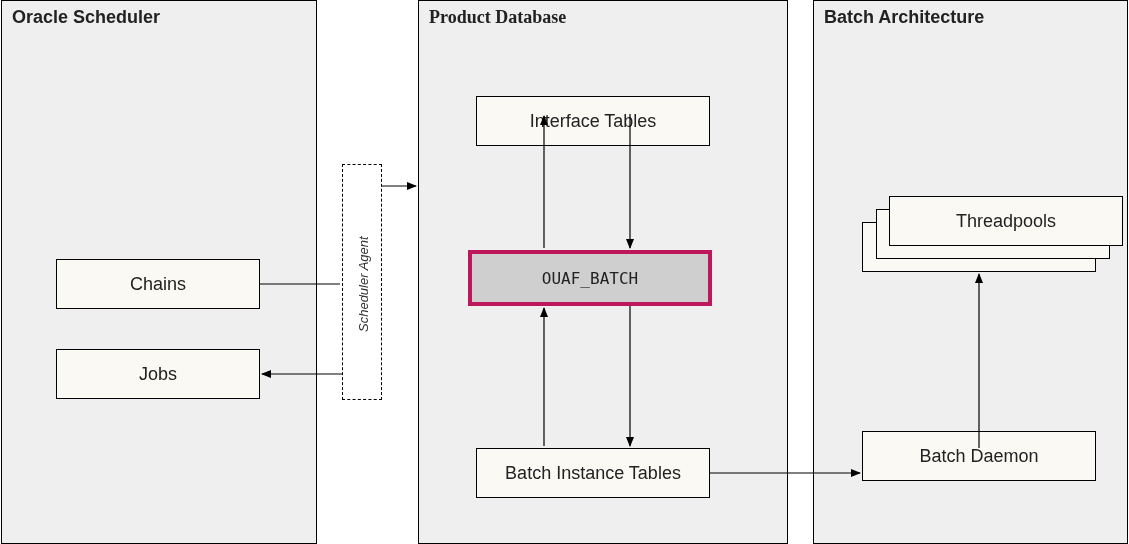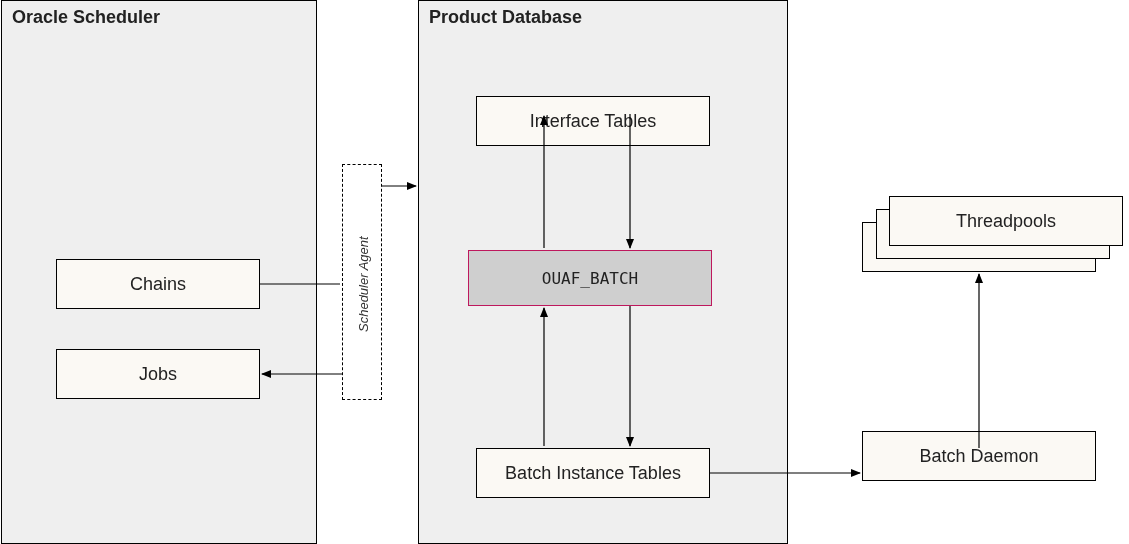--- a/index.html
+++ b/index.html
@@ -38,21 +38,21 @@
     box-sizing: border-box;
     display: flex;
     align-items: center;
     justify-content: center;
     font-size: 18px;
     color: #222;
   }
   .box.mono { font-family: "Consolas","Menlo",monospace; font-size: 16px; }
   .box.ouaf {
     background: #cfcfcf;
-    border: 1px solid #be185d;
+    border: 4px solid #be185d;
   }
   .stack-shadow {
     position: absolute;
     background: #fbf9f4;
     border: 1px solid #000;
     box-sizing: border-box;
   }
   .dashed-box {
     position: absolute;
     border: 1px dashed #000;
@@ -78,24 +78,27 @@
 </style>
 </head>
 <body>
 
 <div class="stage">
 
   <div class="panel" style="left:1px; top:0px; width:316px; height:544px;">
     <div class="panel-title" style="left:10px;">Oracle Scheduler</div>
   </div>
 
-  <div class="panel" style="left:418px; top:0px; width:370px; height:544px;">
+  <div class="panel" style="left:418px; top:0px; width:370px; height:544px;font-family:Liberation Serif, serif;">
     <div class="panel-title" style="left:10px;">Product Database</div>
   </div>
 
+  <div class="panel" style="left:813px; top:0px; width:315px; height:544px;">
+    <div class="panel-title" style="left:10px;">Batch Architecture</div>
+  </div>
 
   <div class="box" style="left:56px; top:259px; width:204px; height:50px;">
     <span>Chains</span>
   </div>
   <div class="box" style="left:56px; top:349px; width:204px; height:50px;">
     <span>Jobs</span>
   </div>
 
   <div class="dashed-box" style="left:342px; top:164px; width:40px; height:236px;"></div>
   <div class="vlabel" style="left:356px; top:332px;">

